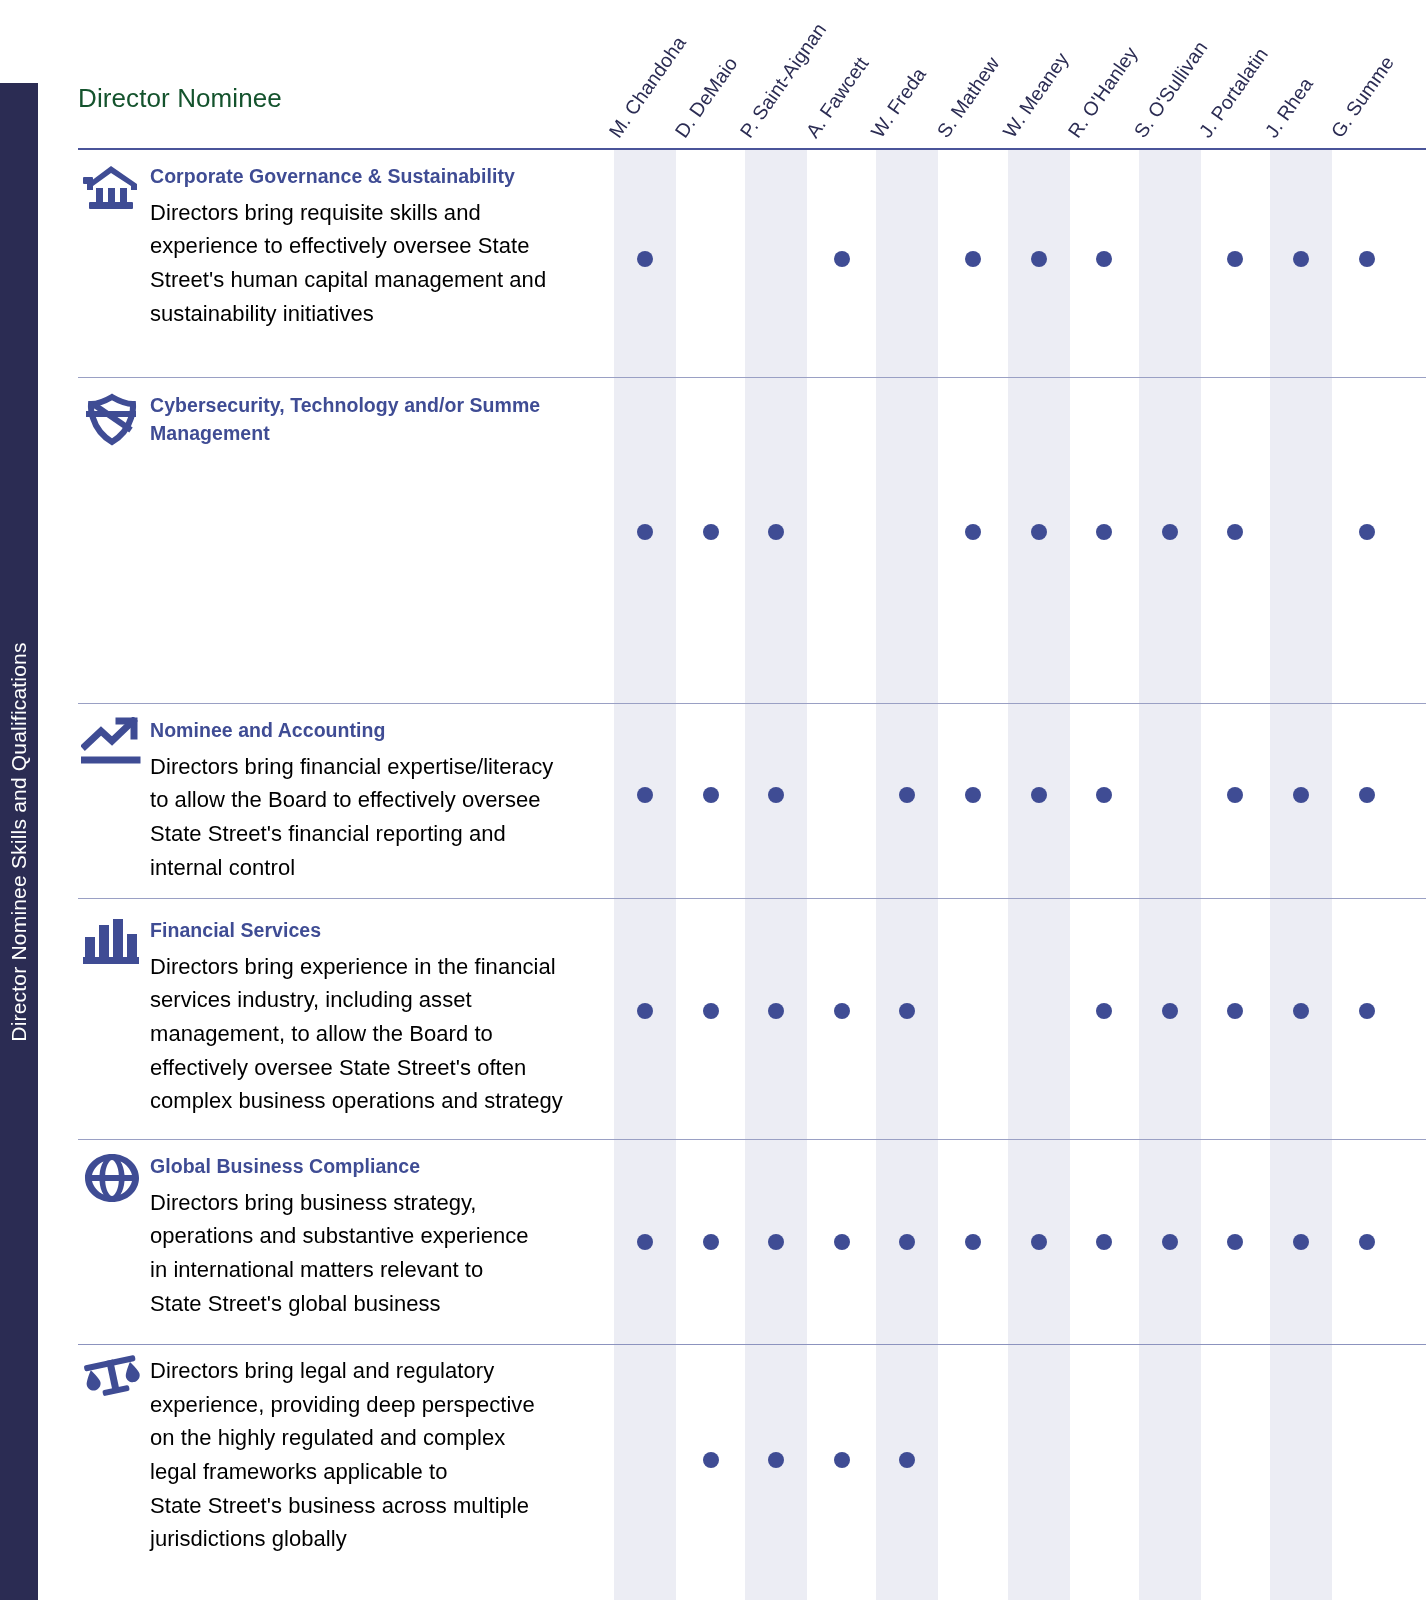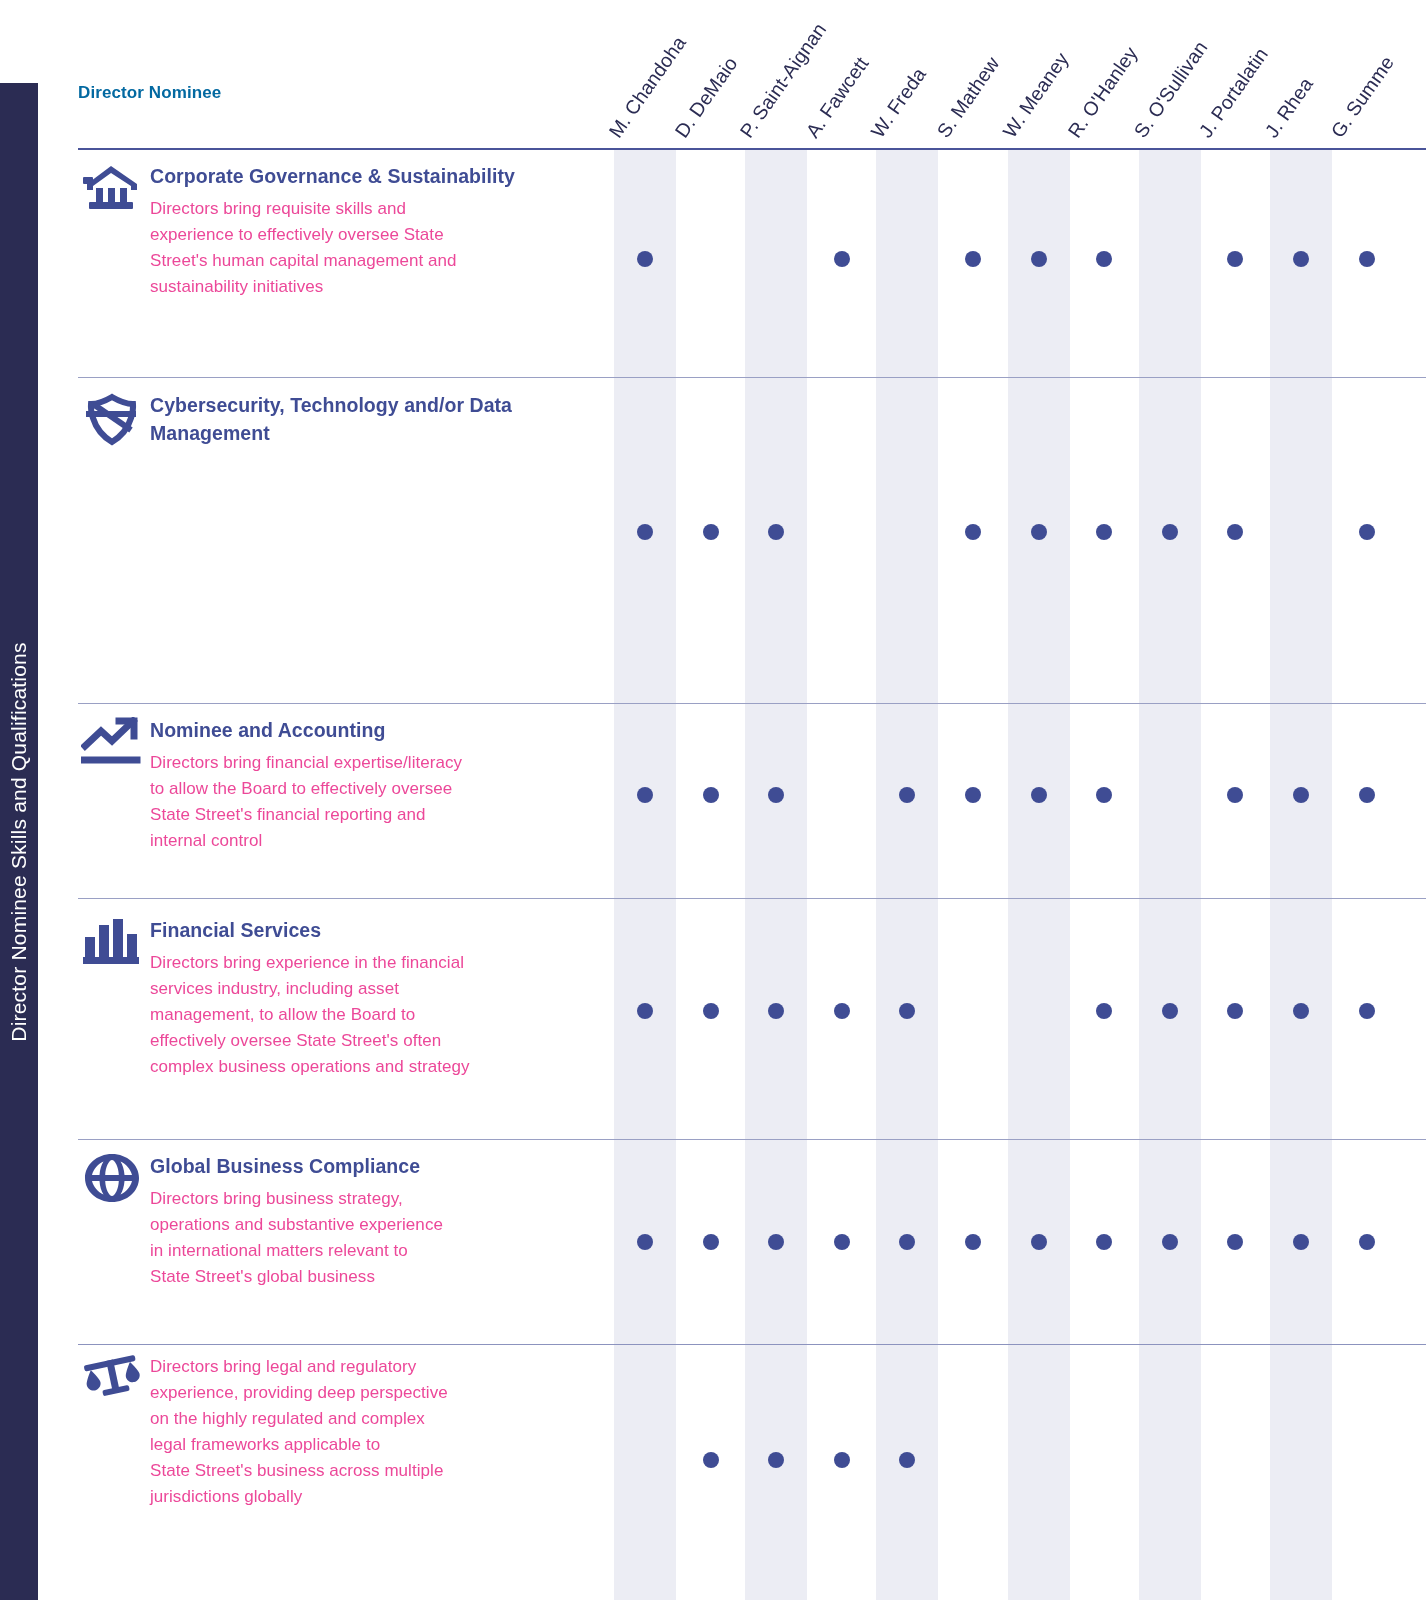--- a/index.html
+++ b/index.html
@@ -54,23 +54,23 @@
     bottom: 0;
     width: 62px;
     background: #ECEDF4;
   }
 
   
   .header-title {
     position: absolute;
     left: 78px;
     top: 83px;
-    font-size: 17px;
-    font-weight: bold;
-    color: #0369a1;
+    font-size: 26px;
+    font-weight: normal;
+    color: #14532d;
     letter-spacing: .1px;
   }
   .header-rule {
     position: absolute;
     left: 78px;
     top: 148px;
     width: 1348px;
     height: 2px;
     background: #4A5499;
     z-index: 3;
@@ -122,22 +122,22 @@
   }
   .row-title {
     font-size: 19.5px;
     font-weight: bold;
     color: #3F4C94;
     line-height: 1.42;
     letter-spacing: .05px;
     margin-bottom: 5px;
   }
   .row-desc {
-    font-size: 17px;
-    color: #ec4899;
+    font-size: 22px;
+    color: #000000;
     line-height: 1.53;
     letter-spacing: .05px;
     white-space: pre-line;
   }
 
   
   .dots { position: absolute; left: 0; top: 0; width: 1426px; height: 1600px; z-index: 5; pointer-events: none; }
   .dot {
     position: absolute;
     width: 16px;
@@ -213,21 +213,21 @@
       </div>
       <div class="row" style="top: 392px;">
         <div class="row-icon">
           <svg width="62" height="56" viewBox="0 0 62 56" fill="none" stroke="#3F4C94" stroke-width="6">
       <path d="M31 5 C31 5 19 12 10 12 C10 12 8 36 31 50 C54 36 52 12 52 12 C43 12 31 5 31 5 Z" fill="none"></path>
       <path d="M5 22 L55 22" stroke-width="6"></path>
       <path d="M12 12 L50 38" stroke-width="6"></path>
     </svg>
         </div>
         <div class="row-text">
-          <div class="row-title">Cybersecurity, Technology and/or Data Management</div>
+          <div class="row-title">Cybersecurity, Technology and/or Summe Management</div>
         </div>
       </div>
       <div class="row" style="top: 717px;">
         <div class="row-icon">
           <svg width="62" height="50" viewBox="0 0 62 50" fill="none" stroke="#3F4C94" stroke-width="7" stroke-linecap="square">
       <path d="M4 29 L20 14 L31 24 L52 4"></path>
       <path d="M38 4 L53 4 L53 19" stroke-linejoin="miter"></path>
       <path d="M3 43 L56 43"></path>
     </svg>
         </div>

